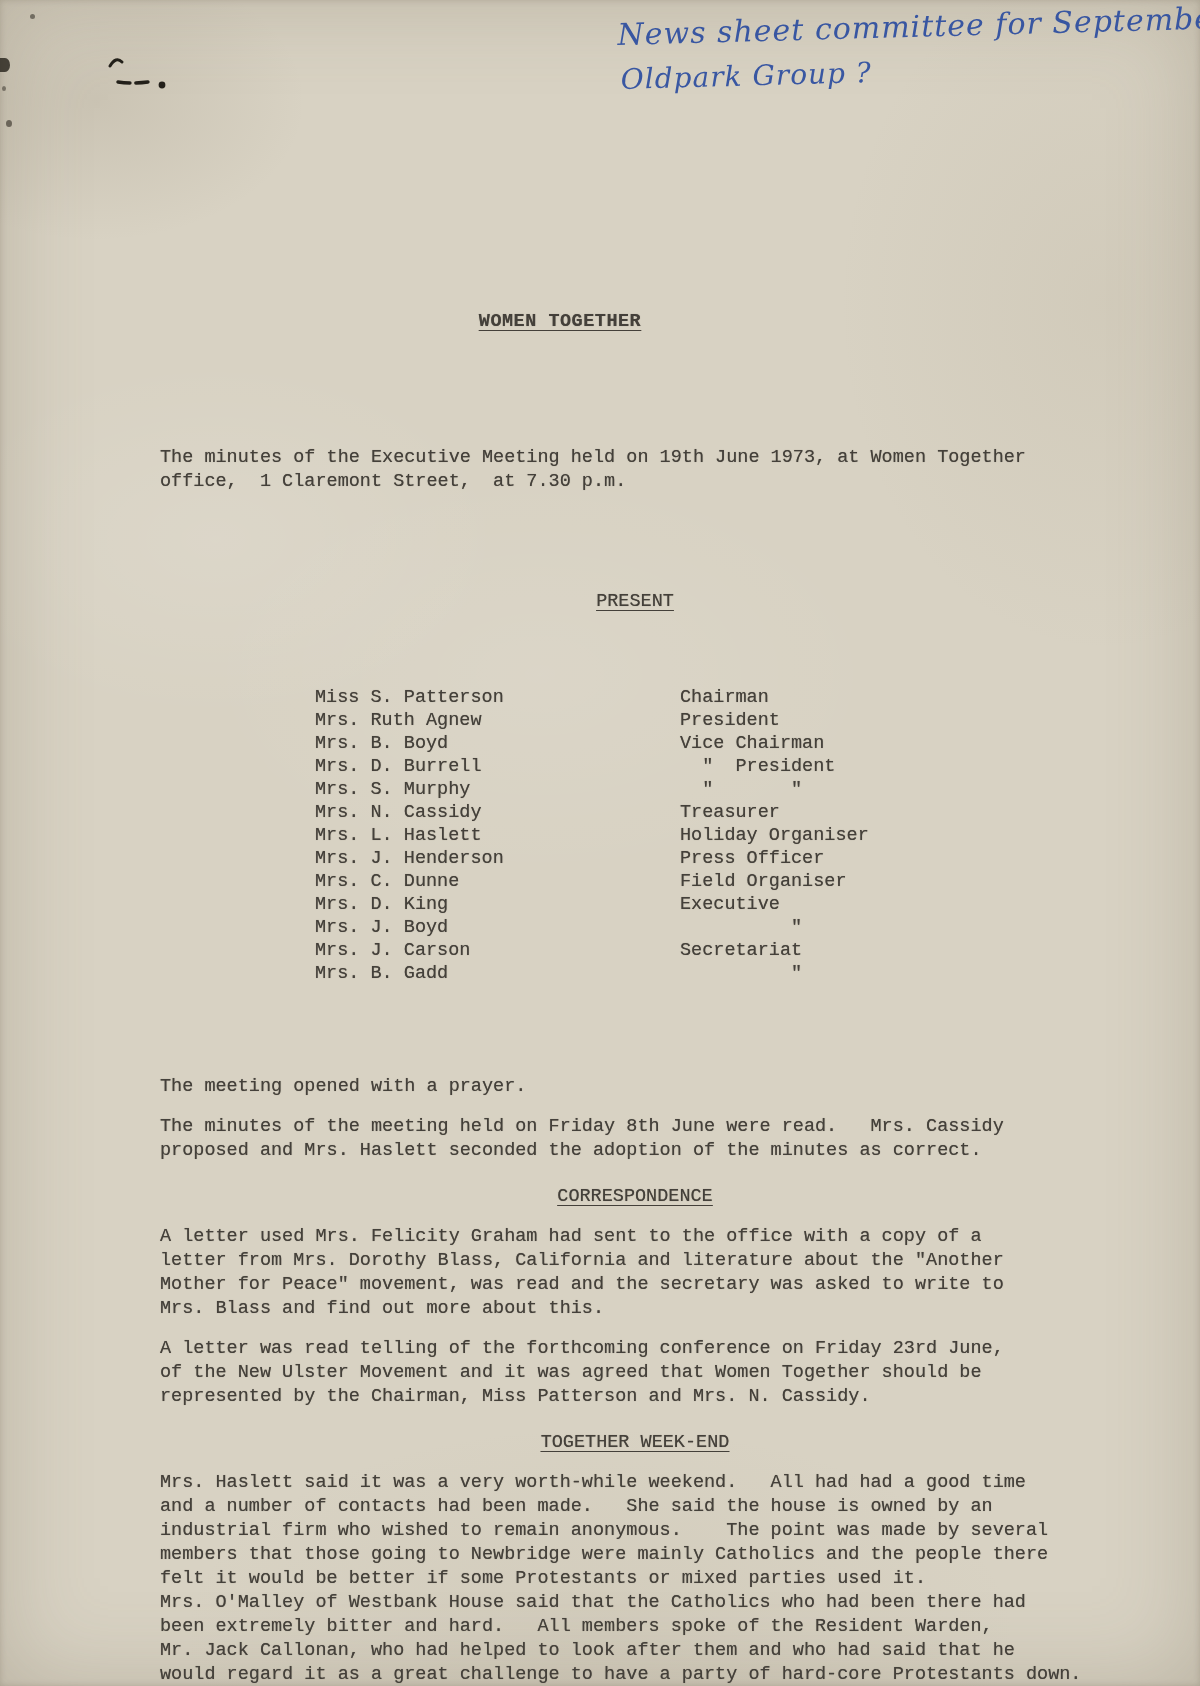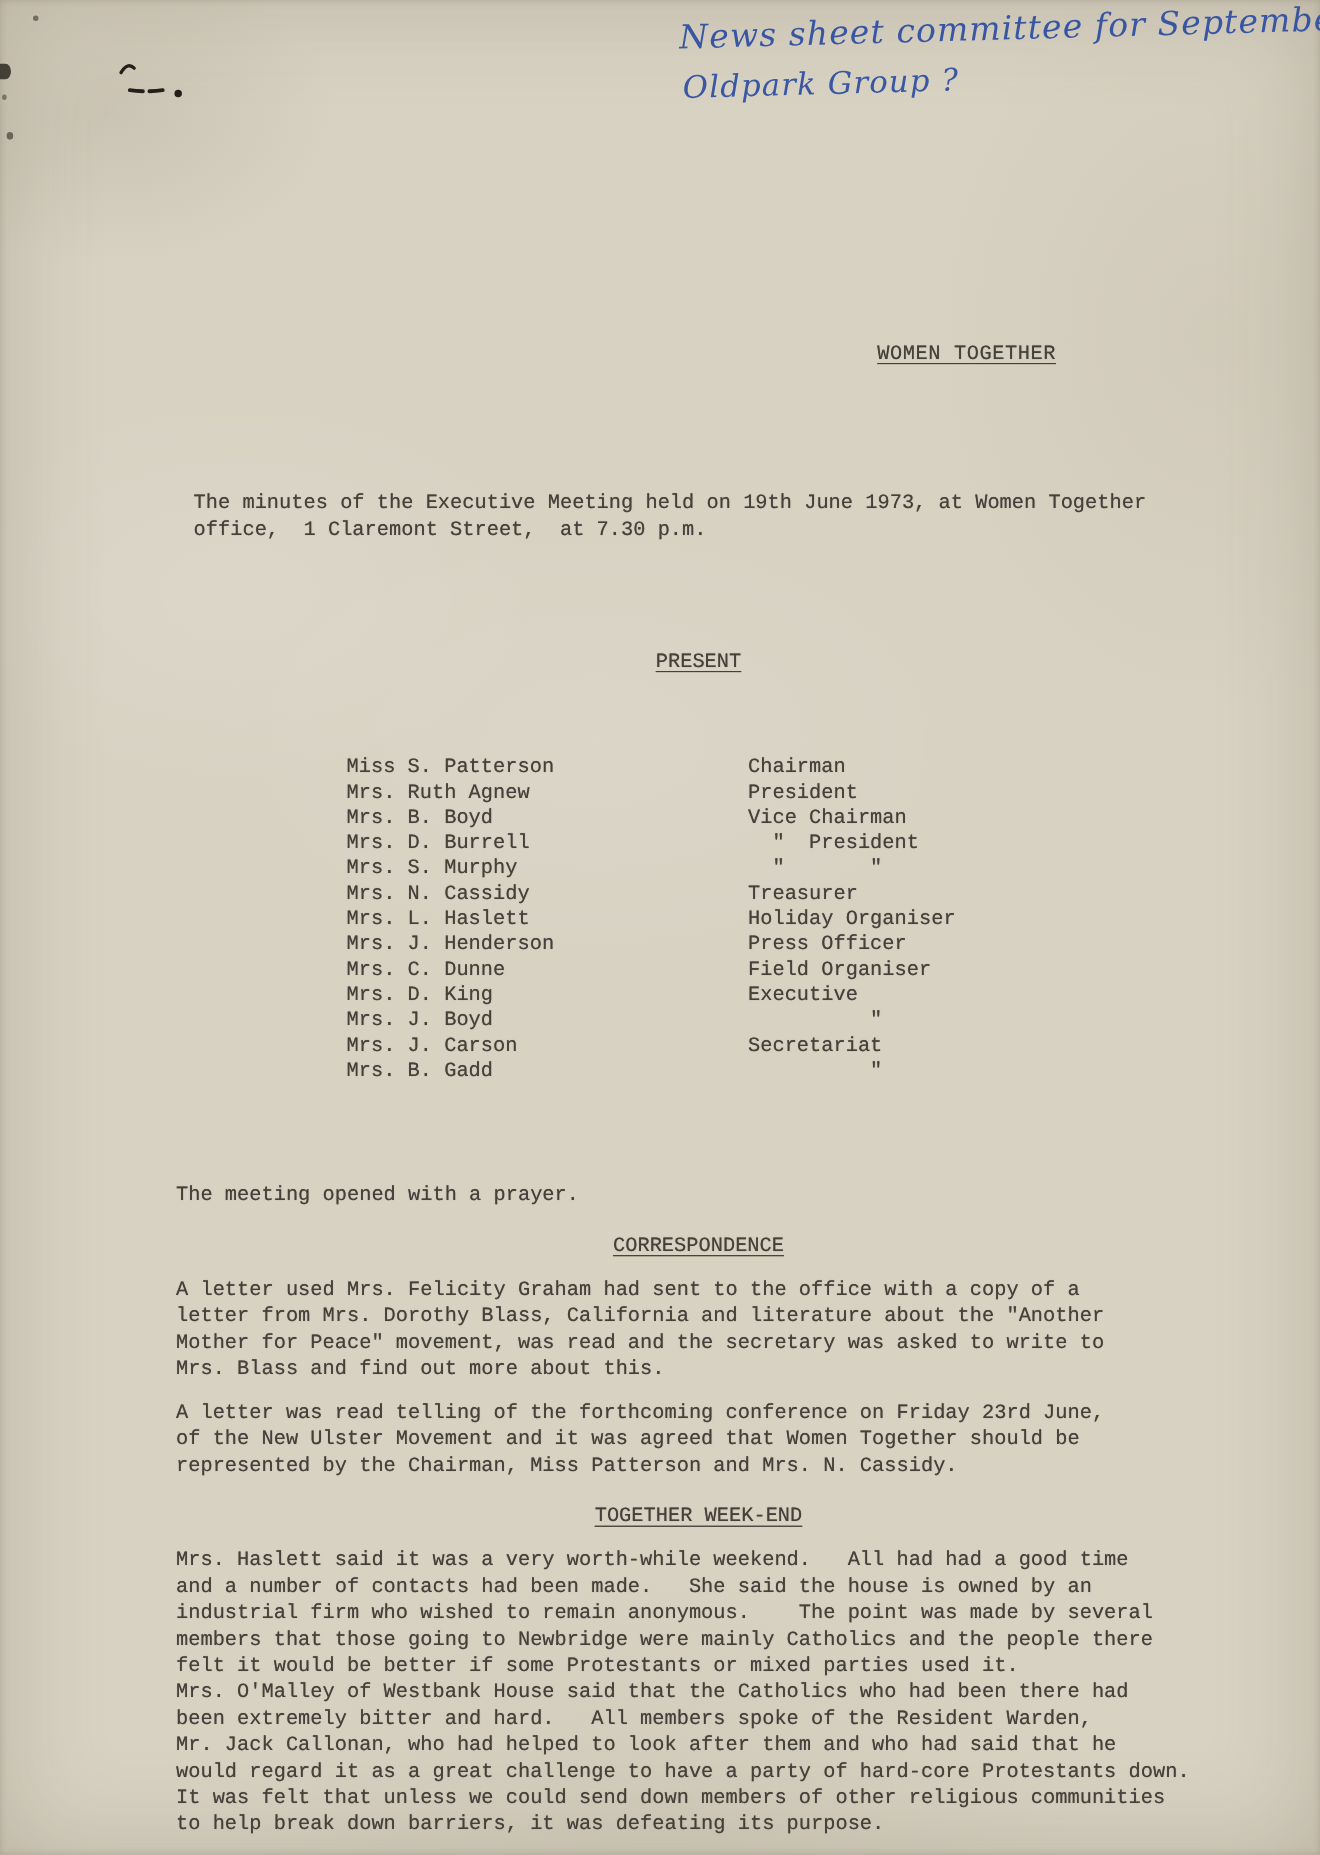--- a/index.html
+++ b/index.html
@@ -35,26 +35,27 @@
     white-space:pre;
     text-shadow:0 0 0.7px rgba(62,57,47,0.65);
   }
   .content{
     position:absolute;
     left:160px;top:238px;
     width:950px;
   }
   .doc-title{
     width:800px;
-    text-align:right;
+    text-align:center;
     text-decoration:underline;
     text-underline-offset:4px;
     letter-spacing:0.5px;
+    font-weight:bold;
   }
-  .intro{margin-top:40px;margin-left:16px;}
+  .intro{margin-top:40px;}
   .section-heading{
     text-decoration:underline;
     text-underline-offset:4px;
     margin:22px 0 12px 0;
     text-align:center;
   }
   .present-heading{margin:24px 0 0 0;}
   .attendee-row{
     display:flex;
     line-height:23px;
@@ -125,21 +126,22 @@
 
     <div class="doc-title">WOMEN TOGETHER</div>
 
     <div class="intro paragraph">The minutes of the Executive Meeting held on 19th June 1973, at Women Together
 office,  1 Claremont Street,  at 7.30 p.m.</div>
 
     <div class="section-heading present-heading">PRESENT</div>
 
     <div><div class="attendee-row"><span class="attendee-name">Miss S. Patterson</span><span class="attendee-role">Chairman</span></div><div class="attendee-row"><span class="attendee-name">Mrs. Ruth Agnew</span><span class="attendee-role">President</span></div><div class="attendee-row"><span class="attendee-name">Mrs. B. Boyd</span><span class="attendee-role">Vice Chairman</span></div><div class="attendee-row"><span class="attendee-name">Mrs. D. Burrell</span><span class="attendee-role">  "  President</span></div><div class="attendee-row"><span class="attendee-name">Mrs. S. Murphy</span><span class="attendee-role">  "       "</span></div><div class="attendee-row"><span class="attendee-name">Mrs. N. Cassidy</span><span class="attendee-role">Treasurer</span></div><div class="attendee-row"><span class="attendee-name">Mrs. L. Haslett</span><span class="attendee-role">Holiday Organiser</span></div><div class="attendee-row"><span class="attendee-name">Mrs. J. Henderson</span><span class="attendee-role">Press Officer</span></div><div class="attendee-row"><span class="attendee-name">Mrs. C. Dunne</span><span class="attendee-role">Field Organiser</span></div><div class="attendee-row"><span class="attendee-name">Mrs. D. King</span><span class="attendee-role">Executive</span></div><div class="attendee-row"><span class="attendee-name">Mrs. J. Boyd</span><span class="attendee-role">          "</span></div><div class="attendee-row"><span class="attendee-name">Mrs. J. Carson</span><span class="attendee-role">Secretariat</span></div><div class="attendee-row"><span class="attendee-name">Mrs. B. Gadd</span><span class="attendee-role">          "</span></div></div>
 
-    <div class="doc-body"><div class="paragraph">The meeting opened with a prayer.</div><div class="section-heading">CORRESPONDENCE</div><div class="paragraph">A letter used Mrs. Felicity Graham had sent to the office with a copy of a
+    <div class="doc-body"><div class="paragraph">The meeting opened with a prayer.</div><div class="paragraph">The minutes of the meeting held on Friday 8th June were read.   Mrs. Cassidy
+proposed and Mrs. Haslett seconded the adoption of the minutes as correct.</div><div class="section-heading">CORRESPONDENCE</div><div class="paragraph">A letter used Mrs. Felicity Graham had sent to the office with a copy of a
 letter from Mrs. Dorothy Blass, California and literature about the "Another
 Mother for Peace" movement, was read and the secretary was asked to write to
 Mrs. Blass and find out more about this.</div><div class="paragraph">A letter was read telling of the forthcoming conference on Friday 23rd June,
 of the New Ulster Movement and it was agreed that Women Together should be
 represented by the Chairman, Miss Patterson and Mrs. N. Cassidy.</div><div class="section-heading">TOGETHER WEEK-END</div><div class="paragraph">Mrs. Haslett said it was a very worth-while weekend.   All had had a good time
 and a number of contacts had been made.   She said the house is owned by an
 industrial firm who wished to remain anonymous.    The point was made by several
 members that those going to Newbridge were mainly Catholics and the people there
 felt it would be better if some Protestants or mixed parties used it.
 Mrs. O'Malley of Westbank House said that the Catholics who had been there had

